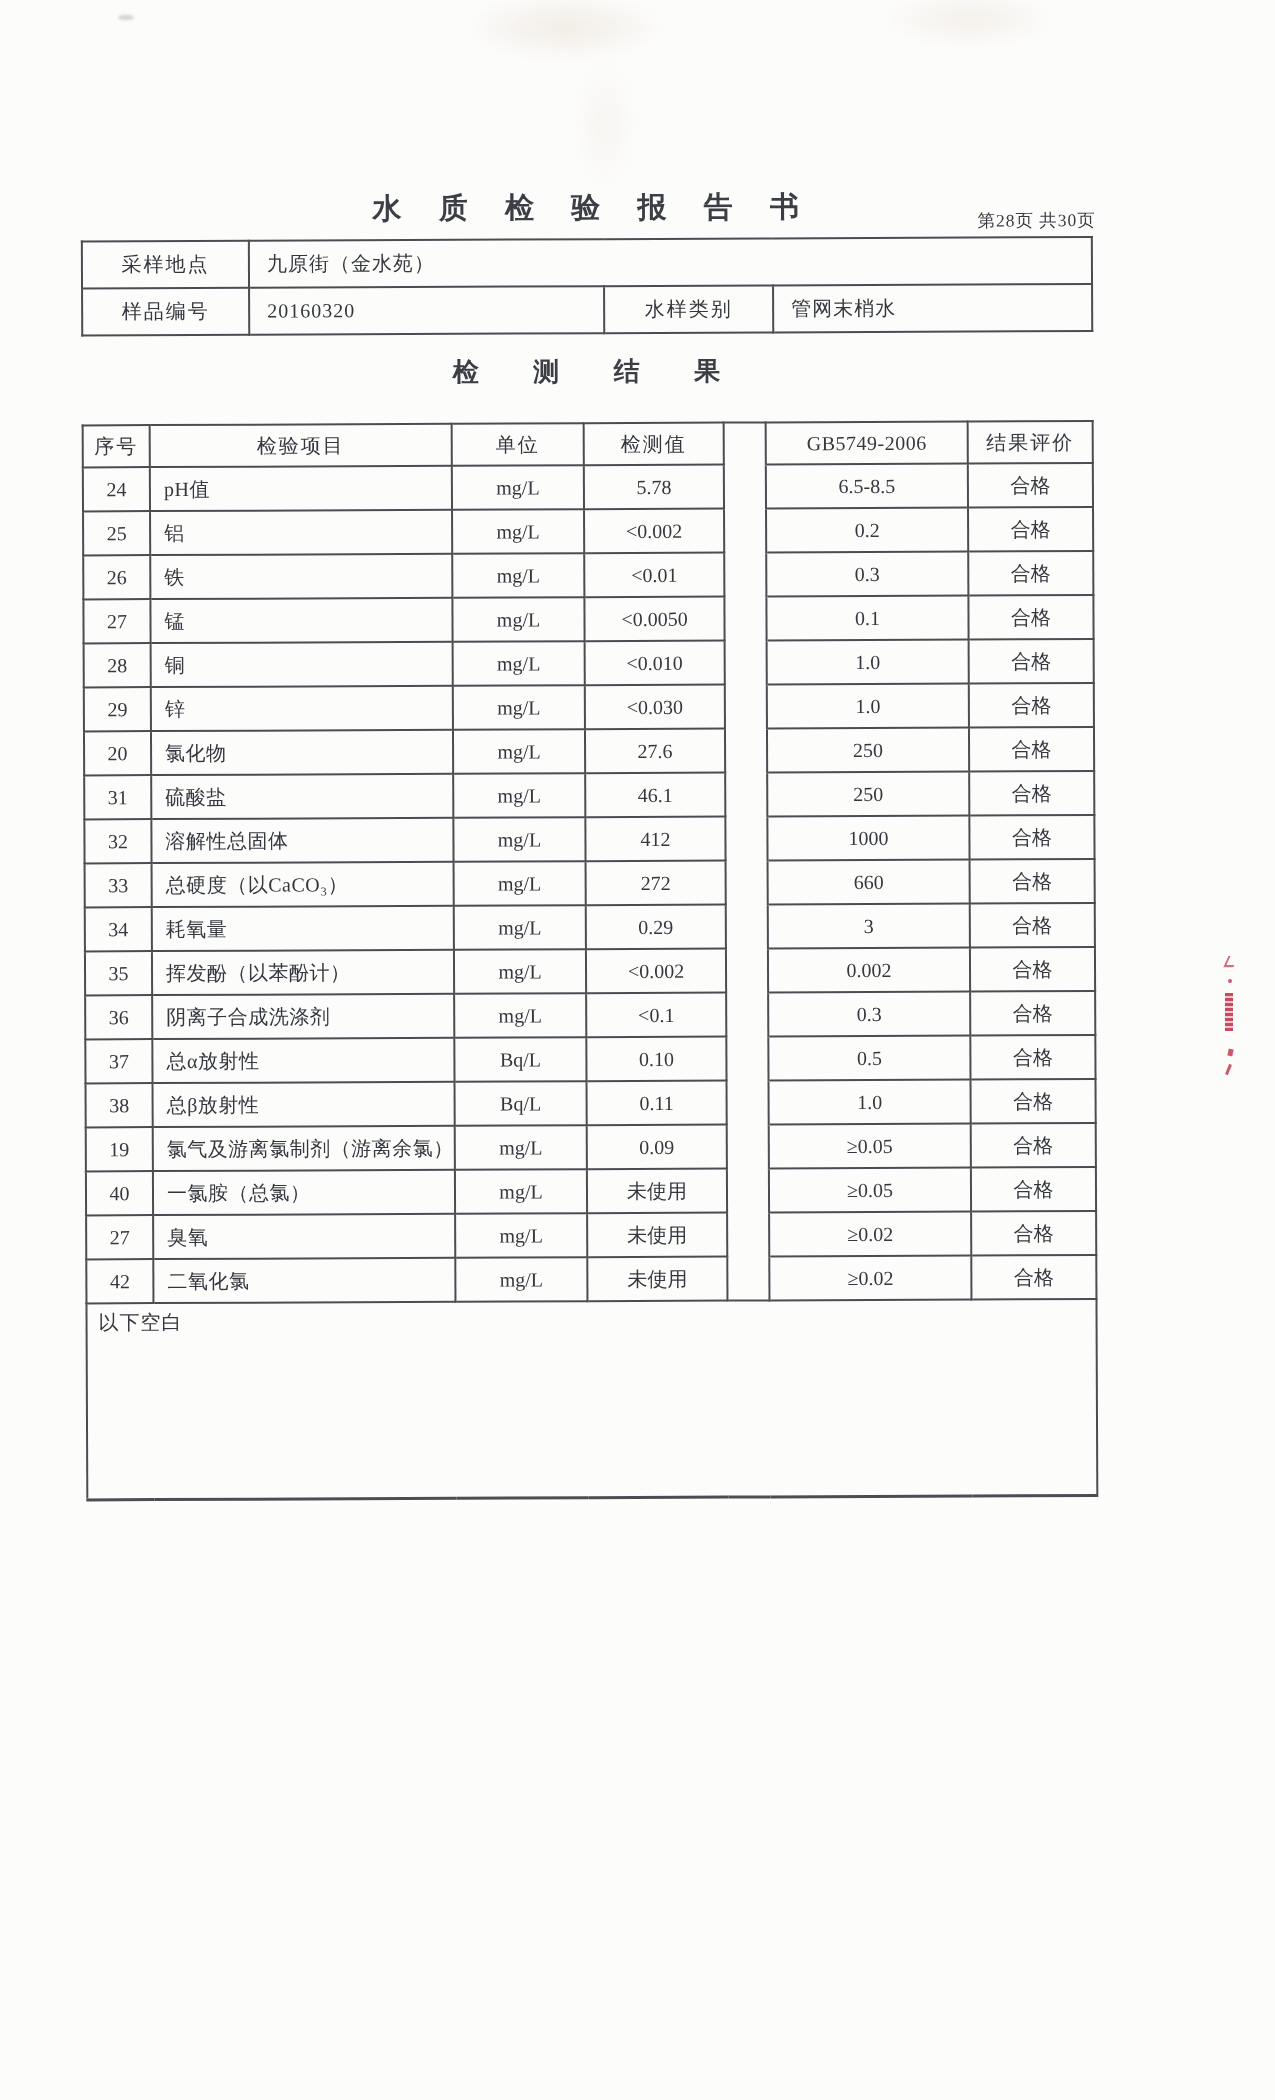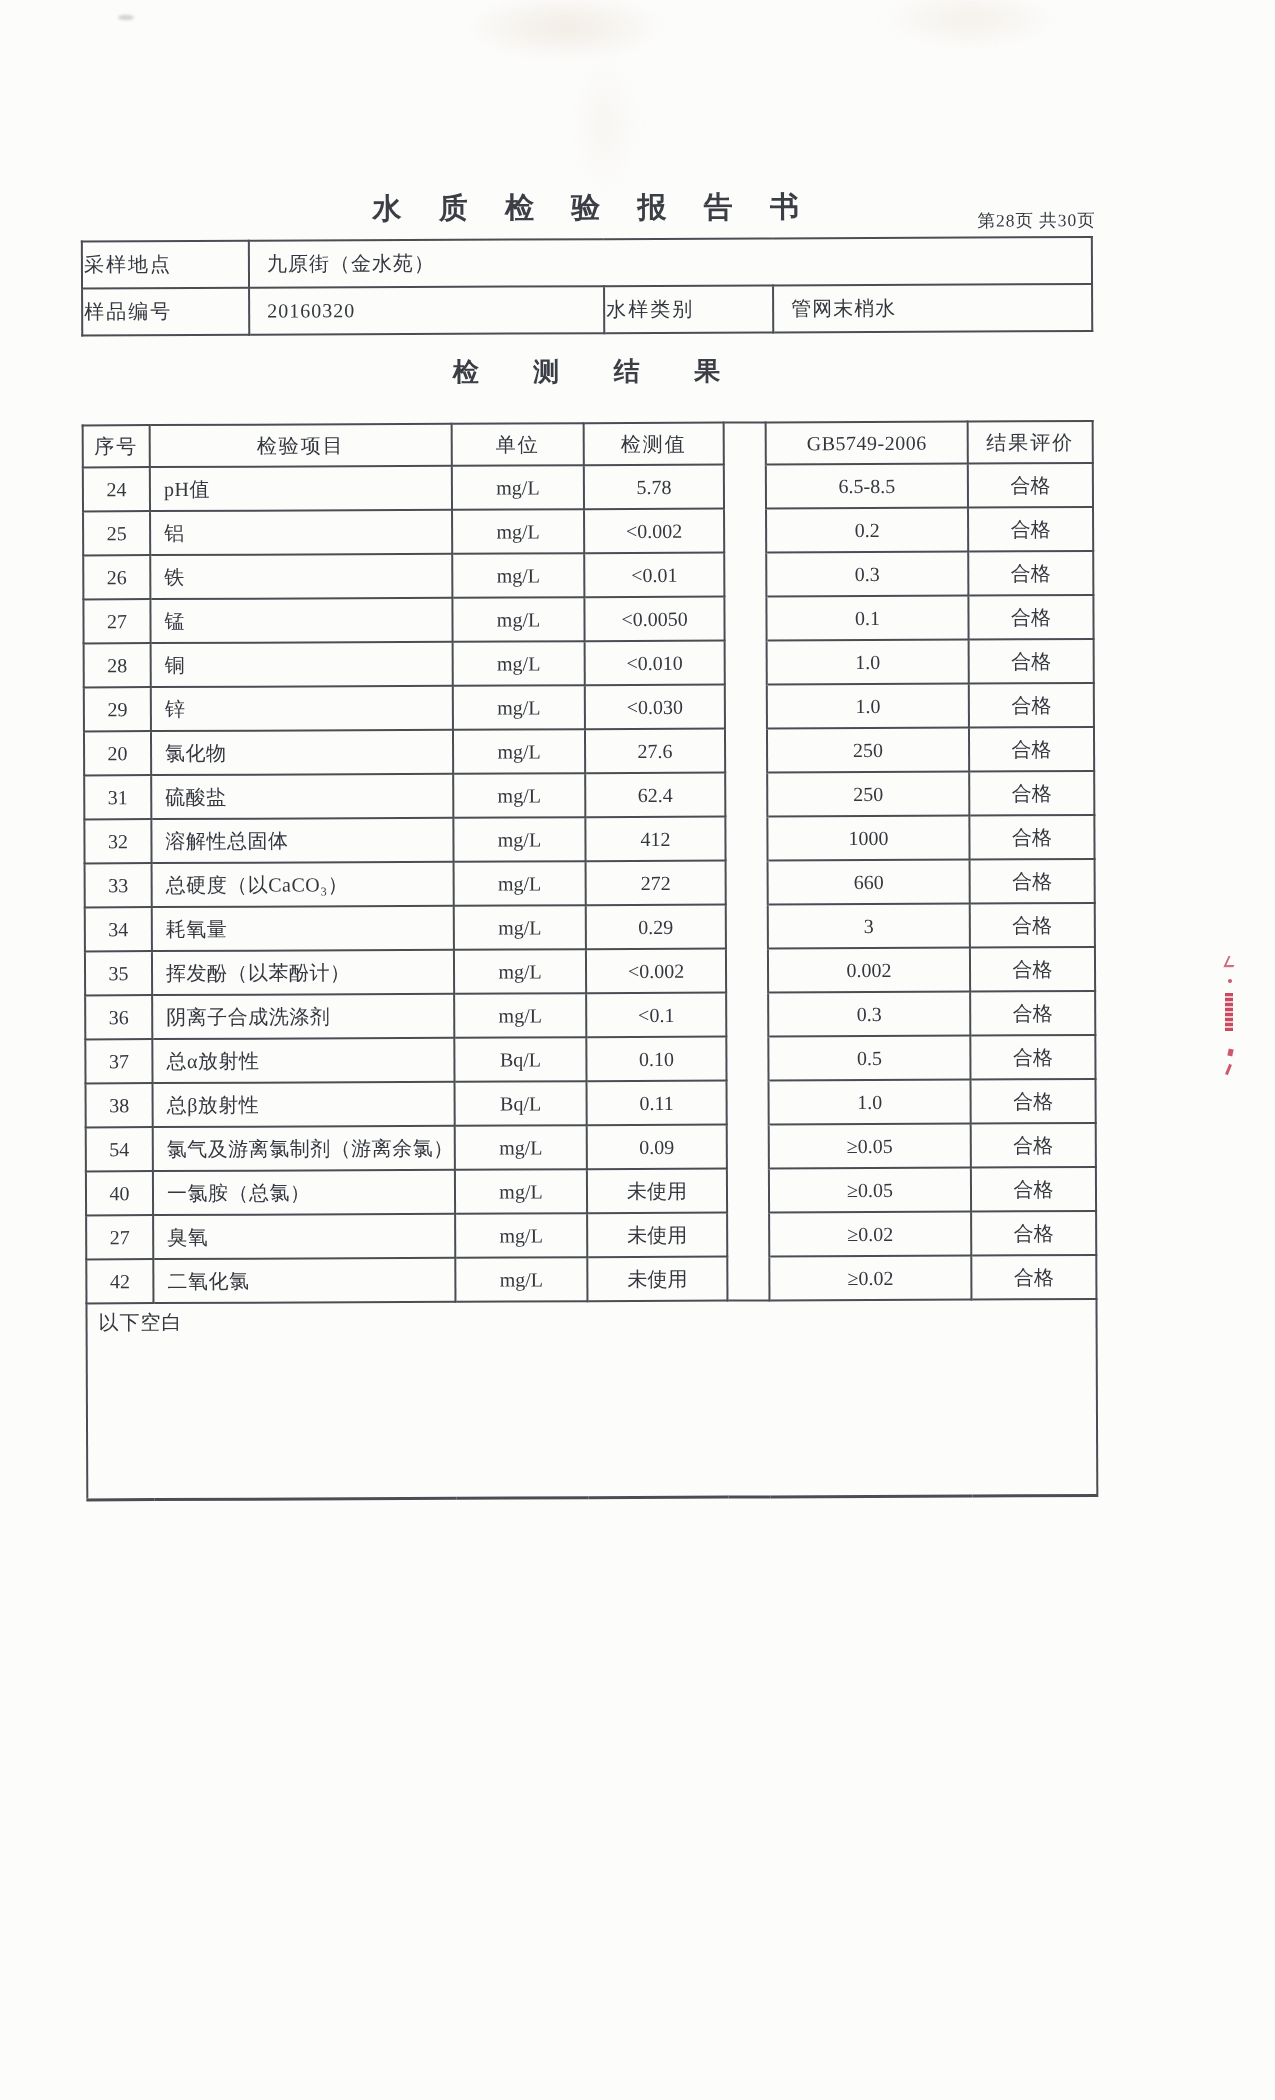--- a/index.html
+++ b/index.html
@@ -54,21 +54,21 @@
 
   table{border-collapse:collapse;table-layout:fixed;background:transparent;}
   td,th{border:2px solid var(--line);font-weight:normal;font-size:20px;
     color:var(--text);overflow:hidden;white-space:nowrap;}
 
   .sample-table{
     position:absolute;left:83px;top:238px;width:1010px;
     border:2px solid var(--line);
   }
   .sample-table tr{height:47px;}
-  .sample-table td{vertical-align:middle;letter-spacing:2px;}
+  .sample-table td{text-align:center;vertical-align:middle;letter-spacing:2px;}
   .sample-table td.l{text-align:left;padding-left:17px;letter-spacing:1px;}
 
   .section-title{
     position:absolute;left:83px;top:354px;width:1010px;
     margin:0;text-align:center;
     font-size:26px;font-weight:600;color:#3b3e45;
     letter-spacing:24px;text-indent:24px;
   }
 
   .results-table{
@@ -224,21 +224,21 @@
             <td>mg/L</td>
             <td>27.6</td>
             <td class="gap"></td>
             <td>250</td>
             <td>合格</td>
           </tr>
           <tr>
             <td>31</td>
             <td class="l">硫酸盐</td>
             <td>mg/L</td>
-            <td>62.4</td>
+            <td>46.1</td>
             <td class="gap"></td>
             <td>250</td>
             <td>合格</td>
           </tr>
           <tr>
             <td>32</td>
             <td class="l">溶解性总固体</td>
             <td>mg/L</td>
             <td>412</td>
             <td class="gap"></td>
@@ -293,21 +293,21 @@
           <tr>
             <td>38</td>
             <td class="l">总β放射性</td>
             <td>Bq/L</td>
             <td>0.11</td>
             <td class="gap"></td>
             <td>1.0</td>
             <td>合格</td>
           </tr>
           <tr>
-            <td>54</td>
+            <td>19</td>
             <td class="l">氯气及游离氯制剂（游离余氯）</td>
             <td>mg/L</td>
             <td>0.09</td>
             <td class="gap"></td>
             <td>≥0.05</td>
             <td>合格</td>
           </tr>
           <tr>
             <td>40</td>
             <td class="l">一氯胺（总氯）</td>

